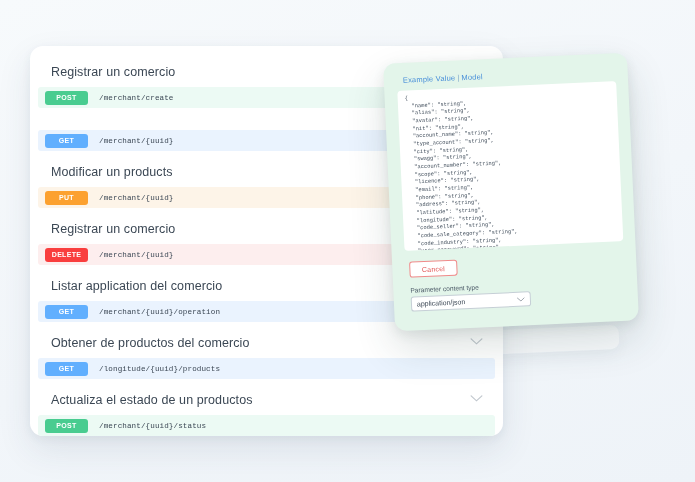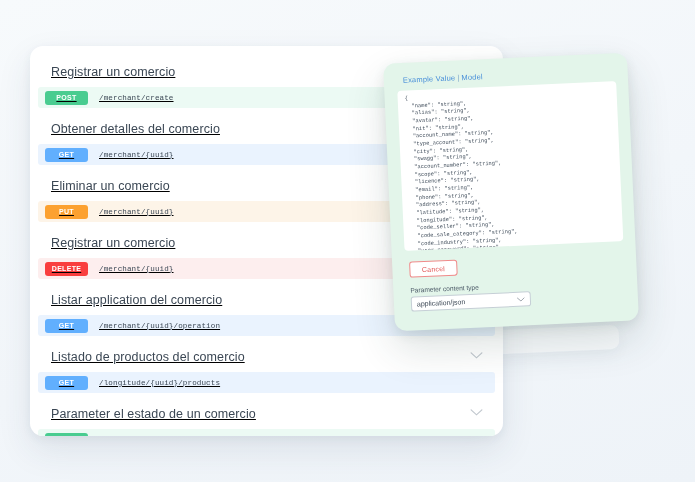--- a/index.html
+++ b/index.html
@@ -23,21 +23,21 @@
     left: 30px; top: 46px;
     width: 473px; height: 390px;
     background: #ffffff;
     border-radius: 13px;
     box-shadow: 0 14px 34px rgba(40,60,90,0.10),
                 0 3px 10px rgba(40,60,90,0.06);
     padding: 8px 0 10px 0;
     overflow: hidden;
   }
 
-  .op-group { padding: 0 0 0 0; text-decoration: underline; }
+  .op-group { padding: 0 0 0 0; }
 
   .op-title {
     font-size: 12.5px;
     color: #3b4754;
     padding: 11px 20px 8px 21px;
     letter-spacing: .1px;
     position: relative;
   }
 
   .chevron {
@@ -198,32 +198,32 @@
               <svg viewBox="0 0 14 9" width="13" height="9">
                 <path d="M1.2 1.6 L7 7 L12.8 1.6" fill="none" stroke="#8c98a4" stroke-width="1.25" stroke-linecap="round"></path>
               </svg>
             </span></div>
           <div class="op-row r-post">
             <span class="verb v-post">POST</span>
             <span class="path">/merchant/create</span>
           </div>
         </div>
         <div class="op-group">
-          <div class="op-title"><span>Obtener detalles del comercio</span><span class="chevron">
+          <div class="op-title"><span class="chevron">
               <svg viewBox="0 0 14 9" width="13" height="9">
                 <path d="M1.2 1.6 L7 7 L12.8 1.6" fill="none" stroke="#8c98a4" stroke-width="1.25" stroke-linecap="round"></path>
               </svg>
             </span></div>
           <div class="op-row r-get">
             <span class="verb v-get">GET</span>
             <span class="path">/merchant/{uuid}</span>
           </div>
         </div>
         <div class="op-group">
-          <div class="op-title"><span>Eliminar un comercio</span><span class="chevron">
+          <div class="op-title"><span>Modificar un products</span><span class="chevron">
               <svg viewBox="0 0 14 9" width="13" height="9">
                 <path d="M1.2 1.6 L7 7 L12.8 1.6" fill="none" stroke="#8c98a4" stroke-width="1.25" stroke-linecap="round"></path>
               </svg>
             </span></div>
           <div class="op-row r-put">
             <span class="verb v-put">PUT</span>
             <span class="path">/merchant/{uuid}</span>
           </div>
         </div>
         <div class="op-group">
@@ -242,32 +242,32 @@
               <svg viewBox="0 0 14 9" width="13" height="9">
                 <path d="M1.2 1.6 L7 7 L12.8 1.6" fill="none" stroke="#8c98a4" stroke-width="1.25" stroke-linecap="round"></path>
               </svg>
             </span></div>
           <div class="op-row r-get">
             <span class="verb v-get">GET</span>
             <span class="path">/merchant/{uuid}/operation</span>
           </div>
         </div>
         <div class="op-group">
-          <div class="op-title"><span>Listado de productos del comercio</span><span class="chevron">
+          <div class="op-title"><span>Obtener de productos del comercio</span><span class="chevron">
               <svg viewBox="0 0 14 9" width="13" height="9">
                 <path d="M1.2 1.6 L7 7 L12.8 1.6" fill="none" stroke="#8c98a4" stroke-width="1.25" stroke-linecap="round"></path>
               </svg>
             </span></div>
           <div class="op-row r-get">
             <span class="verb v-get">GET</span>
             <span class="path">/longitude/{uuid}/products</span>
           </div>
         </div>
         <div class="op-group">
-          <div class="op-title"><span>Parameter el estado de un comercio</span><span class="chevron">
+          <div class="op-title"><span>Actualiza el estado de un productos</span><span class="chevron">
               <svg viewBox="0 0 14 9" width="13" height="9">
                 <path d="M1.2 1.6 L7 7 L12.8 1.6" fill="none" stroke="#8c98a4" stroke-width="1.25" stroke-linecap="round"></path>
               </svg>
             </span></div>
           <div class="op-row r-post">
             <span class="verb v-post">POST</span>
             <span class="path">/merchant/{uuid}/status</span>
           </div>
         </div>
       </div>

